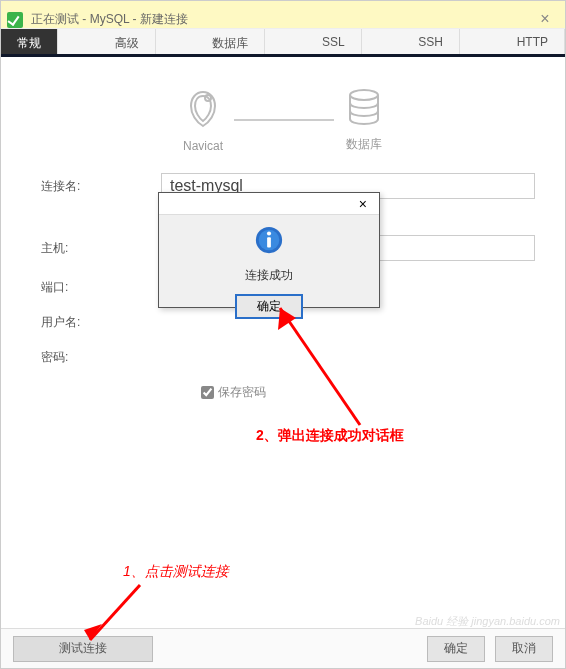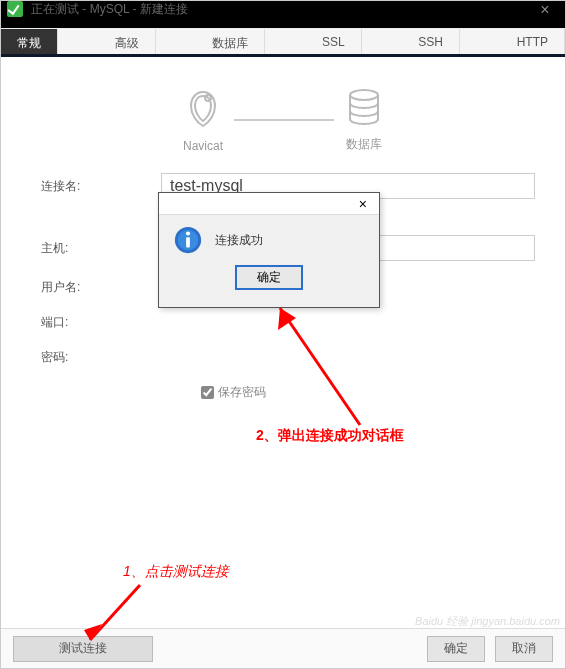--- a/index.html
+++ b/index.html
@@ -1,20 +1,20 @@
 <!DOCTYPE html>
 <html><head>
   <meta charset="utf-8">
   <style>
     * { box-sizing: border-box; margin: 0; padding: 0; }
     body { font-family: "Microsoft YaHei", sans-serif; font-size: 12px; background: #fff; width: 566px; height: 669px; overflow: hidden; position: relative; }
     
     .window { width: 566px; height: 669px; border: 1px solid #ccc; display: flex; flex-direction: column; background: #fff; }
     
-    .titlebar { height: 28px; display: flex; align-items: flex-start; padding: 0 6px; border-bottom: 1px solid #eee; background: #000000; }
+    .titlebar { height: 28px; display: flex; align-items: flex-end; padding: 0 6px; border-bottom: 1px solid #eee; background: #fef9c3; }
     .titlebar-icon { width: 16px; height: 16px; background: #3bb44a; border-radius: 2px; margin-right: 8px; position: relative; }
     .titlebar-icon::after { content: ""; position: absolute; left: 3px; top: 2px; width: 5px; height: 9px; border: solid #fff; border-width: 0 2px 2px 0; transform: rotate(35deg); }
     .titlebar-text { flex: 1; color: #666; font-size: 12px; }
     .titlebar-close { width: 28px; text-align: center; color: #888; font-size: 16px; cursor: pointer; }
     
     .tabs { display: flex; border-bottom: 3px solid #0f172a; background: #f5f5f5; height: 28px; justify-content: space-between; }
     .tab { padding: 6px 16px; color: #555; cursor: pointer; border-right: 1px solid #ddd; background: #f5f5f5; }
     .tab.active { background: #333; color: #fff; }
     
     .content { flex: 1; padding: 20px 30px; position: relative; }
@@ -35,21 +35,21 @@
     .chk-row input { accent-color: #888; }
     
     .footer { height: 40px; border-top: 1px solid #ddd; display: flex; align-items: center; padding: 0 12px; gap: 10px; background: #fafafa; }
     .footer-spacer { flex: 1; }
     .btn { height: 26px; padding: 0 16px; border: 1px solid #bbb; background: #e5e5e5; color: #555; font-size: 12px; cursor: pointer; }
     .btn.test { background: #ddd; min-width: 140px;}
     
     .modal { position: absolute; left: 158px; top: 192px; width: 222px; height: 116px; border: 1px solid #555; background: #f0f0f0; box-shadow: 2px 2px 6px rgba(0,0,0,.2); z-index: 100; }
     .modal-title { height: 22px; background: #fff; display: flex; justify-content: flex-end; align-items: center; padding-right: 6px; border-bottom: 1px solid #ddd; }
     .modal-close { font-size: 14px; cursor: pointer; padding: 0 6px; }
-    .modal-body { display: flex; align-items: center; gap: 12px; padding: 10px 14px; }
+    .modal-body { display: flex; align-items: center; gap: 12px; padding: 10px 14px; flex-direction: column; }
     .info-icon { width: 30px; height: 30px; }
     .modal-text { color: #333; font-size: 12px; }
     .modal-footer { text-align: center; padding-bottom: 8px; }
     .modal-ok { border: 2px solid #2a6fc9; background: #e8e8e8; padding: 2px 20px; font-size: 12px; cursor: pointer; }
     
     .anno1 { position: absolute; left: 123px; top: 563px; color: #ff0000; font-size: 14px; z-index: 200; font-style: italic;}
     .anno2 { position: absolute; left: 256px; top: 427px; color: #ff0000; font-size: 14px; z-index: 200; font-weight: bold;}
     .arrow1 { position: absolute; left: 80px; top: 580px; z-index: 200;}
     .arrow2 { position: absolute; left: 270px; top: 300px; z-index: 200;}
     
@@ -102,24 +102,24 @@
       <input class="form-input" value="test-mysql" style="">
     </div>
 
     <div style="height:18px"></div>
 
     <div class="form-row">
       <div class="form-label">主机:</div>
       <input class="form-input" value="" style="">
     </div>
     <div class="form-row">
-      <div class="form-label">用户名:</div>
+      <div class="form-label">端口:</div>
     </div>
     <div class="form-row">
-      <div class="form-label">端口:</div>
+      <div class="form-label">用户名:</div>
     </div>
     <div class="form-row">
       <div class="form-label">密码:</div>
     </div>
     <div class="chk-row">
       <input type="checkbox" checked="" style="">
       <span>保存密码</span>
     </div>
 
   </div>

